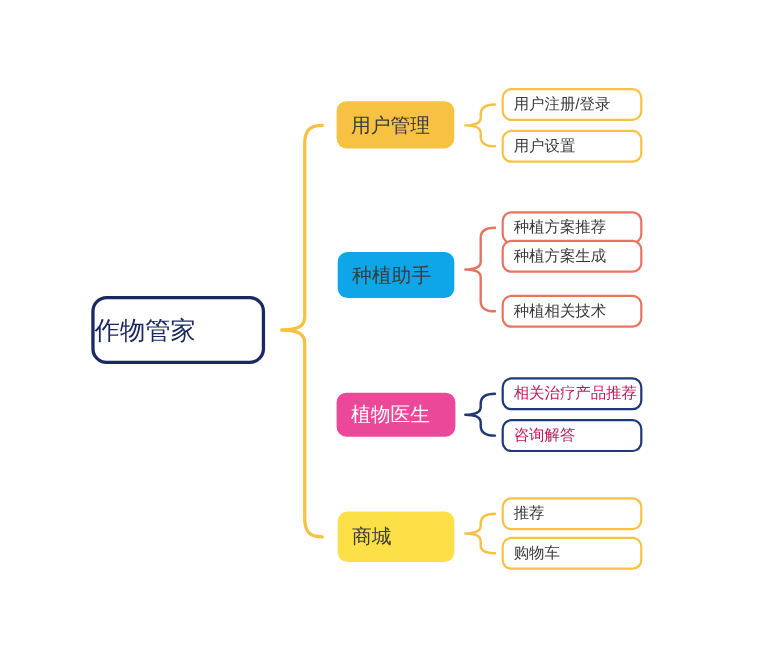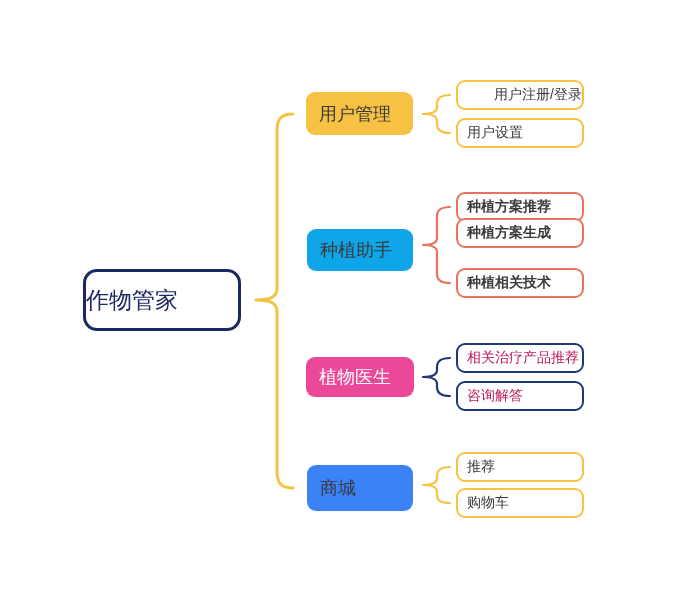--- a/index.html
+++ b/index.html
@@ -48,36 +48,36 @@
   .branch-node {
     width: 106px;
     border-radius: 9px;
     font-size: 18px;
     color: #3A3A3A;
     padding-left: 13px;
   }
   .branch-1 { left: 306px; top: 92px;  height: 43px; width: 107px; background: #F7C244; align-items: center; }
   .branch-2 { left: 307px; top: 229px; height: 42px; background: #0ea5e9; }
   .branch-3 { left: 306px; top: 357px; height: 40px; width: 108px; background: #ec4899; color: #ffffff; }
-  .branch-4 { left: 307px; top: 465px; height: 46px; background: #3b82f6; }
+  .branch-4 { left: 307px; top: 465px; height: 46px; background: #fde047; }
 
   .child-node {
     left: 456px;
     width: 128px; height: 30px;
     background: #ffffff;
     border-radius: 9px;
     font-size: 14px;
     color: #3A3A3A;
     padding-left: 9px;
   }
   .border-yellow { border: 2px solid #F7C244; }
-  .border-salmon { border: 2px solid #E8745F; font-weight: bold; }
+  .border-salmon { border: 2px solid #E8745F; }
   .border-navy   { border: 2px solid #1F3876; color: #be185d; text-align: right; }
 
-  .c1a { top: 80px; justify-content: flex-end; }  .c1b { top: 118px; }
+  .c1a { top: 80px; }  .c1b { top: 118px; }
   .c2a { top: 192px; } .c2b { top: 218px; } .c2c { top: 268px; }
   .c3a { top: 343px; } .c3b { top: 381px; }
   .c4a { top: 452px; } .c4b { top: 488px; }
 </style>
 </head>
 <body>
 
 <div class="canvas">
 
   <svg class="connector-layer" viewBox="0 0 695 608" xmlns="http://www.w3.org/2000/svg">

